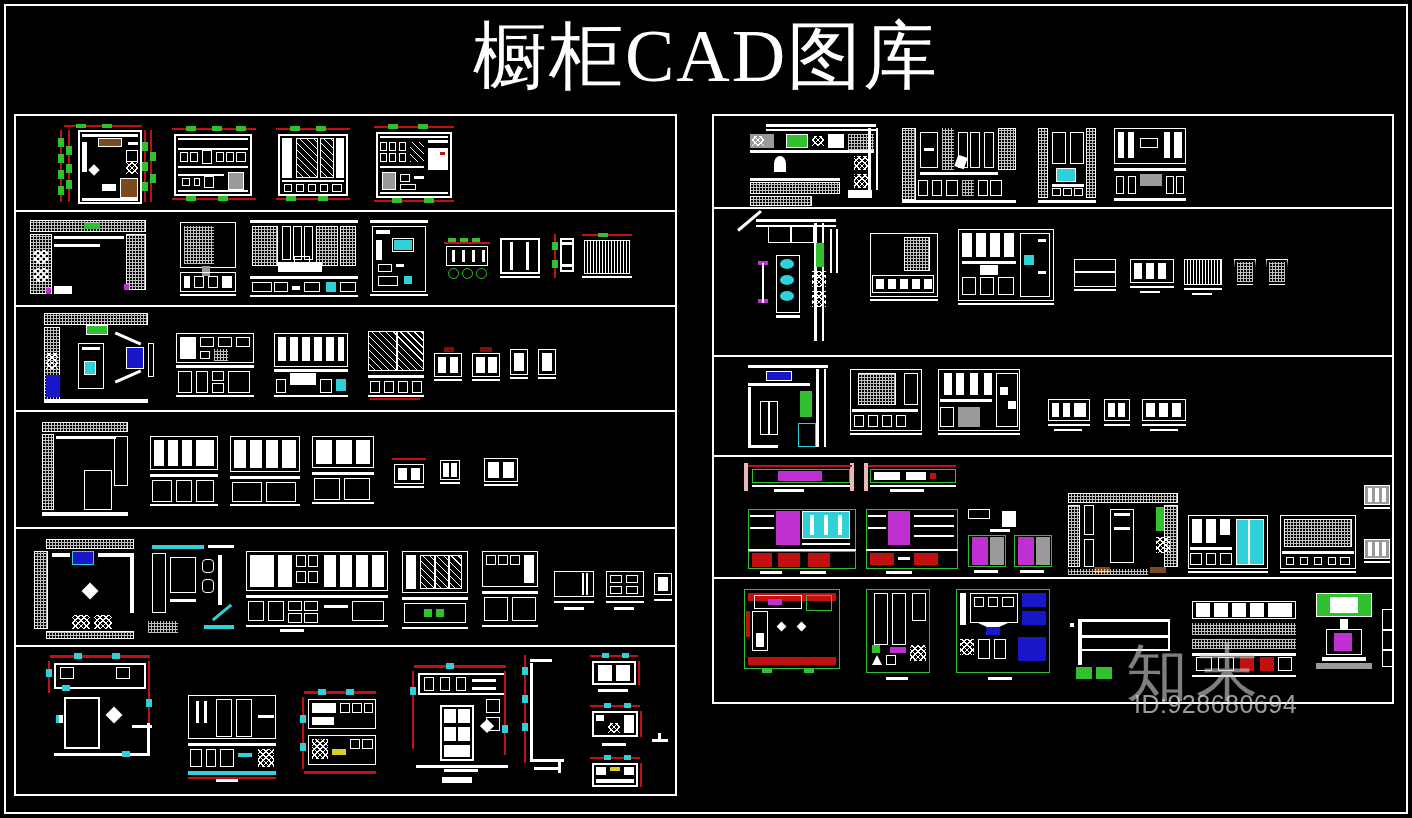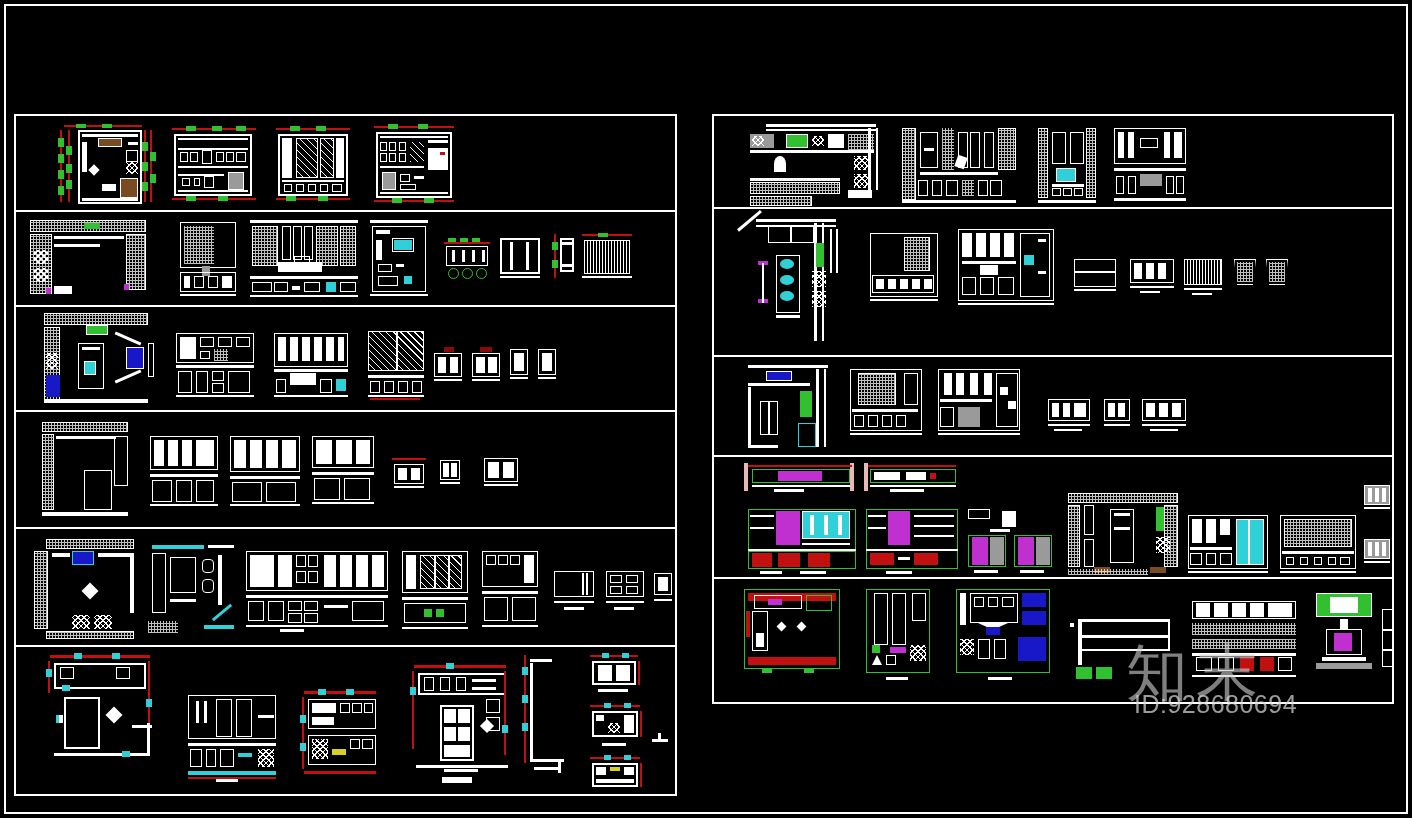--- a/index.html
+++ b/index.html
@@ -65,20 +65,21 @@
          color:rgba(215,215,215,.72);font-family:"Liberation Sans",sans-serif;
          font-size:25px;letter-spacing:.5px;white-space:nowrap;}
 </style>
 </head>
 <body>
 
 <div id="stage">
 
   <div class="outer-frame"></div>
 
+  <div class="title">橱柜CAD图库</div>
 
   <div class="panel" id="panel-left">
 
     <div class="row" style="top:0;height:96px;">
 
       <div class="draw" style="left:30px;top:6px;width:110px;height:84px;">
         <div class="rd" style="left:18px;top:3px;width:78px;height:2px;"></div>
         <div class="gr" style="left:30px;top:2px;width:10px;height:4px;"></div>
         <div class="gr" style="left:56px;top:2px;width:10px;height:4px;"></div>
         <div class="rd" style="left:14px;top:8px;width:2px;height:72px;"></div>

